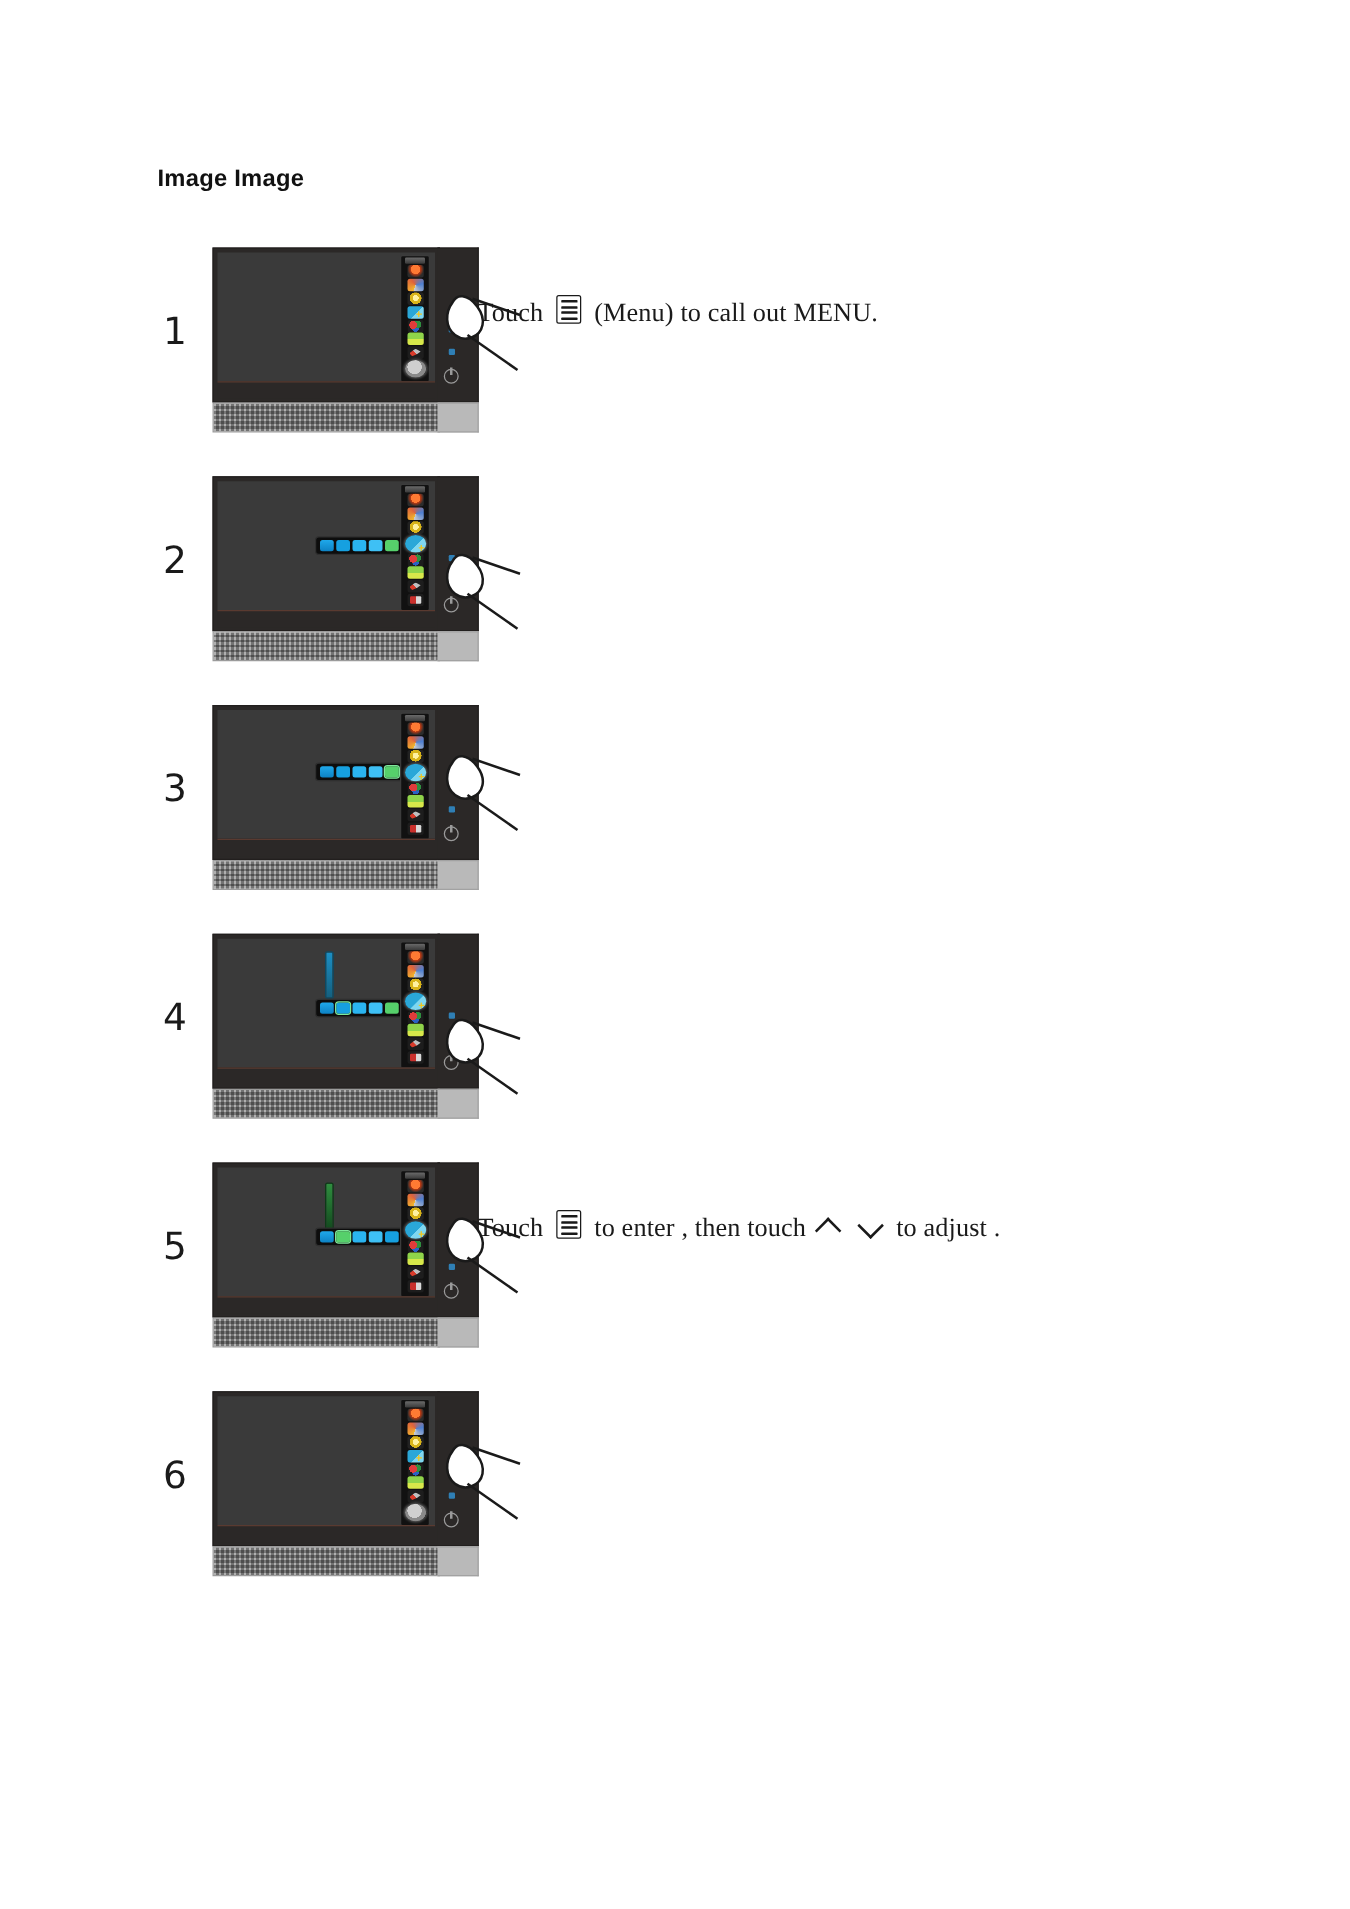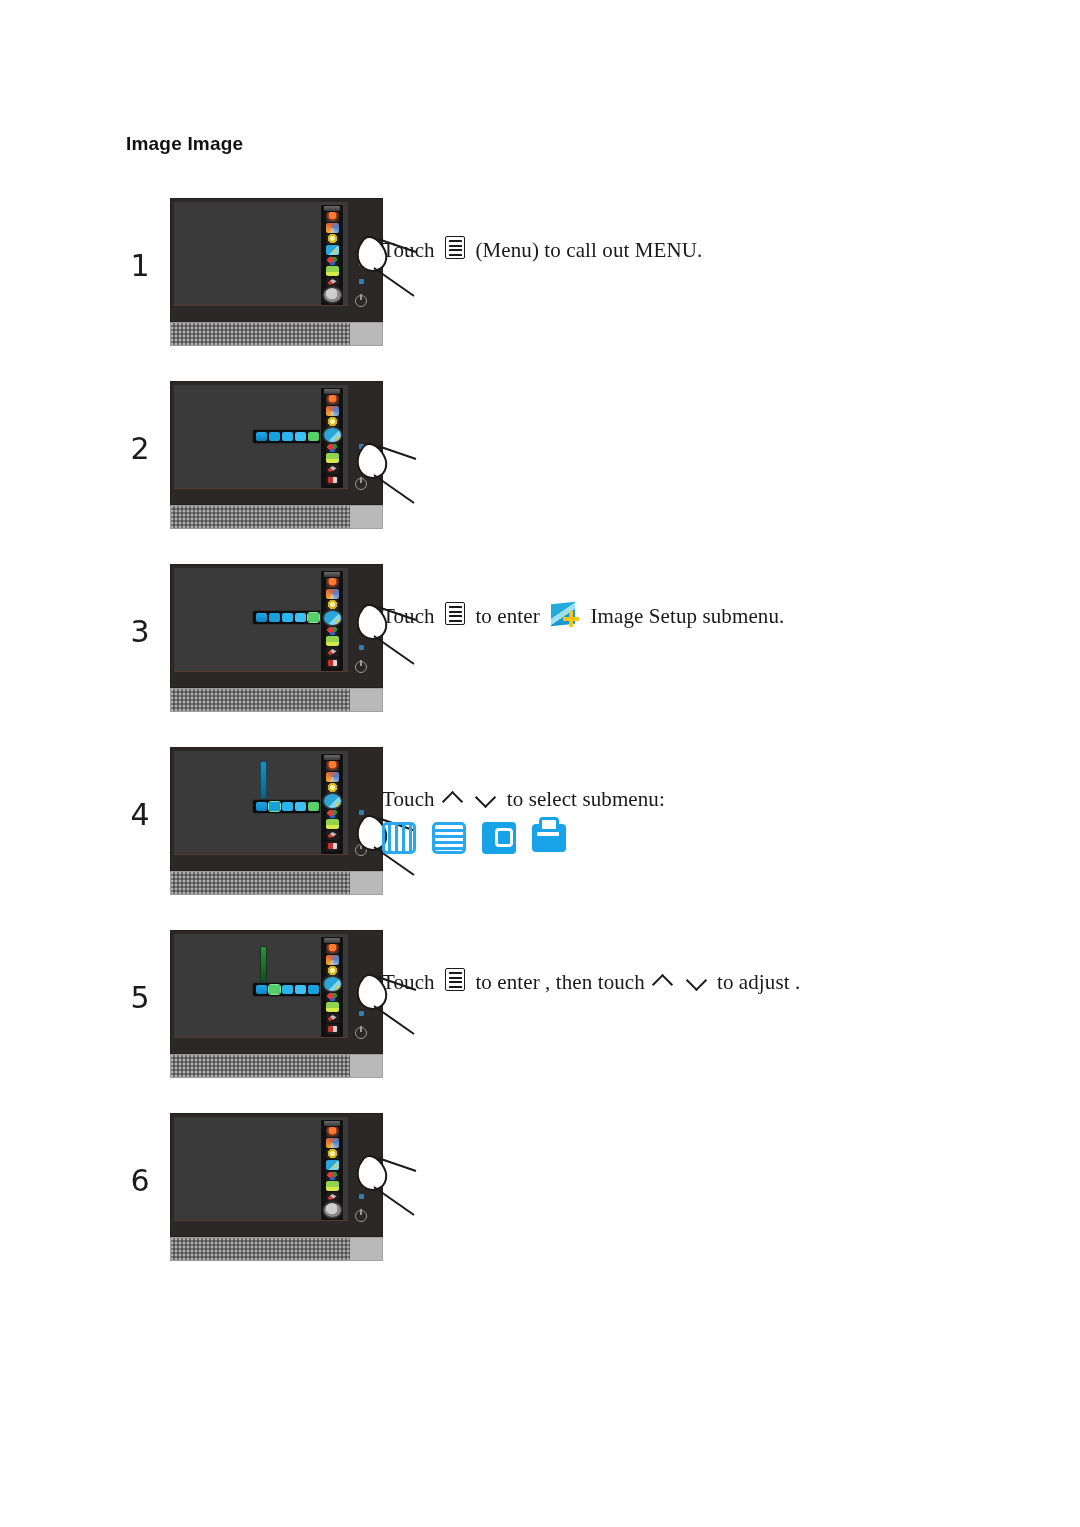--- a/index.html
+++ b/index.html
@@ -403,27 +403,20 @@
           <div class="power"></div>
         </div>
         <div class="mon-base"></div>
         <div class="mon-base-right"></div>
         <svg class="finger" style="top:30px;" viewBox="0 0 70 84">
           <path d="M10 16 C4 24, 4 36, 12 42 C20 48, 32 44, 34 34 C36 24, 26 12, 18 11 C14 10.5, 11.5 13, 10 16 Z" fill="#ffffff" stroke="#1a1a1a" stroke-width="2"></path>
           <path d="M26 13 L64 26" stroke="#1a1a1a" stroke-width="2" fill="none"></path>
           <path d="M22 42 L62 70" stroke="#1a1a1a" stroke-width="2" fill="none"></path>
         </svg>
       </div>
-      <div class="instr">
-        <span class="txt">Touch</span>
-        <span class="menu-glyph"><i></i><i></i><i></i><i></i></span>
-        <span class="txt">to enter</span>
-        <span class="imgsetup-glyph"><span class="sky"></span><span class="cross"></span></span>
-        <span class="txt">Image Setup  submenu.</span>
-      </div>
     </div>
 
     <div class="step">
       <div class="step-num">4</div>
       <div class="monitor">
         <div class="mon-body">
           <div class="mon-screen">
             <div class="osd-slider slider-blue" style="left:86px;top:10px;"></div>
             <div class="osd-row" style="left:78px;top:48px;">
               <div class="sub s1"></div>
@@ -451,34 +444,20 @@
           <div class="led b"></div>
           <div class="power"></div>
         </div>
         <div class="mon-base"></div>
         <div class="mon-base-right"></div>
         <svg class="finger" style="top:58px;" viewBox="0 0 70 84">
           <path d="M10 16 C4 24, 4 36, 12 42 C20 48, 32 44, 34 34 C36 24, 26 12, 18 11 C14 10.5, 11.5 13, 10 16 Z" fill="#ffffff" stroke="#1a1a1a" stroke-width="2"></path>
           <path d="M26 13 L64 26" stroke="#1a1a1a" stroke-width="2" fill="none"></path>
           <path d="M22 42 L62 70" stroke="#1a1a1a" stroke-width="2" fill="none"></path>
         </svg>
-      </div>
-      <div class="instr">
-        <span class="txt">Touch</span>
-        <span class="chev up"></span>
-        <span class="chev down"></span>
-        <span class="txt">to select submenu:</span>
-        <span class="line2">
-          <span class="sub-icons">
-            <span class="sub-ic clock"></span>
-            <span class="sub-ic phase"></span>
-            <span class="sub-ic hpos"></span>
-            <span class="sub-ic vpos"></span>
-          </span>
-        </span>
       </div>
     </div>
 
     <div class="step">
       <div class="step-num">5</div>
       <div class="monitor">
         <div class="mon-body">
           <div class="mon-screen">
             <div class="osd-slider slider-green" style="left:86px;top:12px;"></div>
             <div class="osd-row" style="left:78px;top:48px;">

